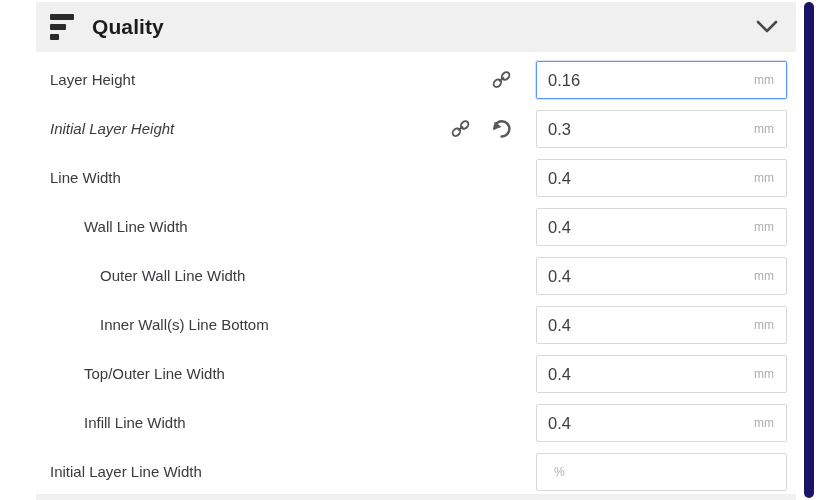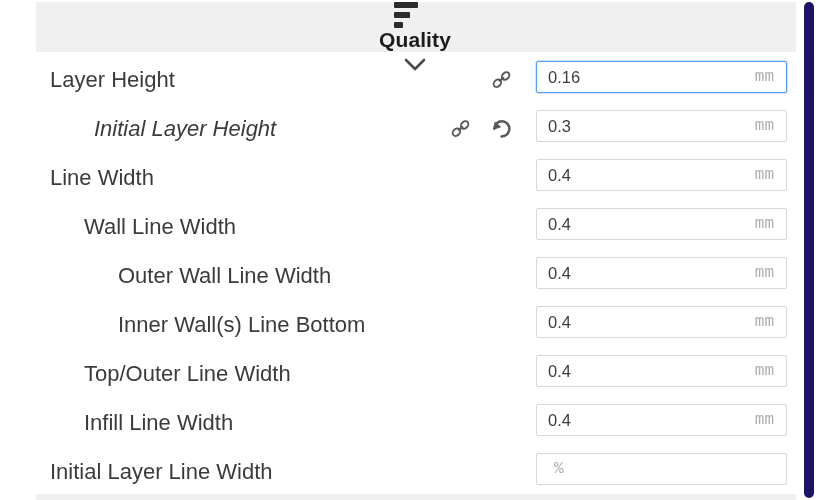--- a/index.html
+++ b/index.html
@@ -28,21 +28,20 @@
     left: 36px;
     top: 2px;
     width: 760px;
     height: 50px;
     background: #f0f0f0;
     display: flex;
     align-items: center;
     box-sizing: border-box;
     padding: 0 16px 0 14px;
     cursor: pointer;
-    flex-direction: column;
   }
   .cat-icon {
     width: 26px;
     height: 26px;
     flex: 0 0 26px;
     display: flex;
     flex-direction: column;
     justify-content: center;
     gap: 4px;
     margin-right: 16px;
@@ -86,27 +85,27 @@
     height: 49px;
     width: 827px;
   }
   .row-label {
     position: absolute;
     left: 50px;
     top: 0;
     height: 49px;
     display: flex;
     align-items: center;
-    font-size: 22px;
+    font-size: 15px;
     color: #3b3b3f;
     white-space: nowrap;
   }
   .row-label.indent-1 { left: 84px; }
-  .row-label.indent-2 { left: 118px; }
-  .row-label.italic { font-style: italic; margin-left: 44px; }
+  .row-label.indent-2 { left: 100px; }
+  .row-label.italic { font-style: italic; }
 
   
   .icon-slot {
     position: absolute;
     top: 0;
     height: 49px;
     display: flex;
     align-items: center;
     justify-content: center;
     width: 26px;
@@ -115,21 +114,21 @@
   .icon-slot.chain-b { left: 448px; }
   .icon-slot.revert  { left: 488px; }
   .icon-slot svg { display: block; }
 
   
   .field {
     position: absolute;
     left: 536px;
     top: 6px;
     width: 251px;
-    height: 32px;
+    height: 38px;
     background: #ffffff;
     border: 1px solid #d8d8d8;
     border-radius: 2px;
     box-sizing: border-box;
     display: flex;
     align-items: center;
     padding: 0 12px 0 11px;
     cursor: text;
   }
   .field.focused {
@@ -138,25 +137,24 @@
   }
   .field-value {
     flex: 1 1 auto;
     font-size: 16.5px;
     color: #3d3d42;
     white-space: nowrap;
     overflow: hidden;
   }
   .field-unit {
     flex: 0 0 auto;
-    font-size: 16px;
+    font-size: 12px;
     color: #aeaeb2;
     white-space: nowrap;
     padding-left: 6px;
-    font-family: Liberation Mono, monospace;
   }
 
   
   .next-cat {
     position: absolute;
     left: 36px;
     top: 494px;
     width: 760px;
     height: 12px;
     background: #f0f0f0;

